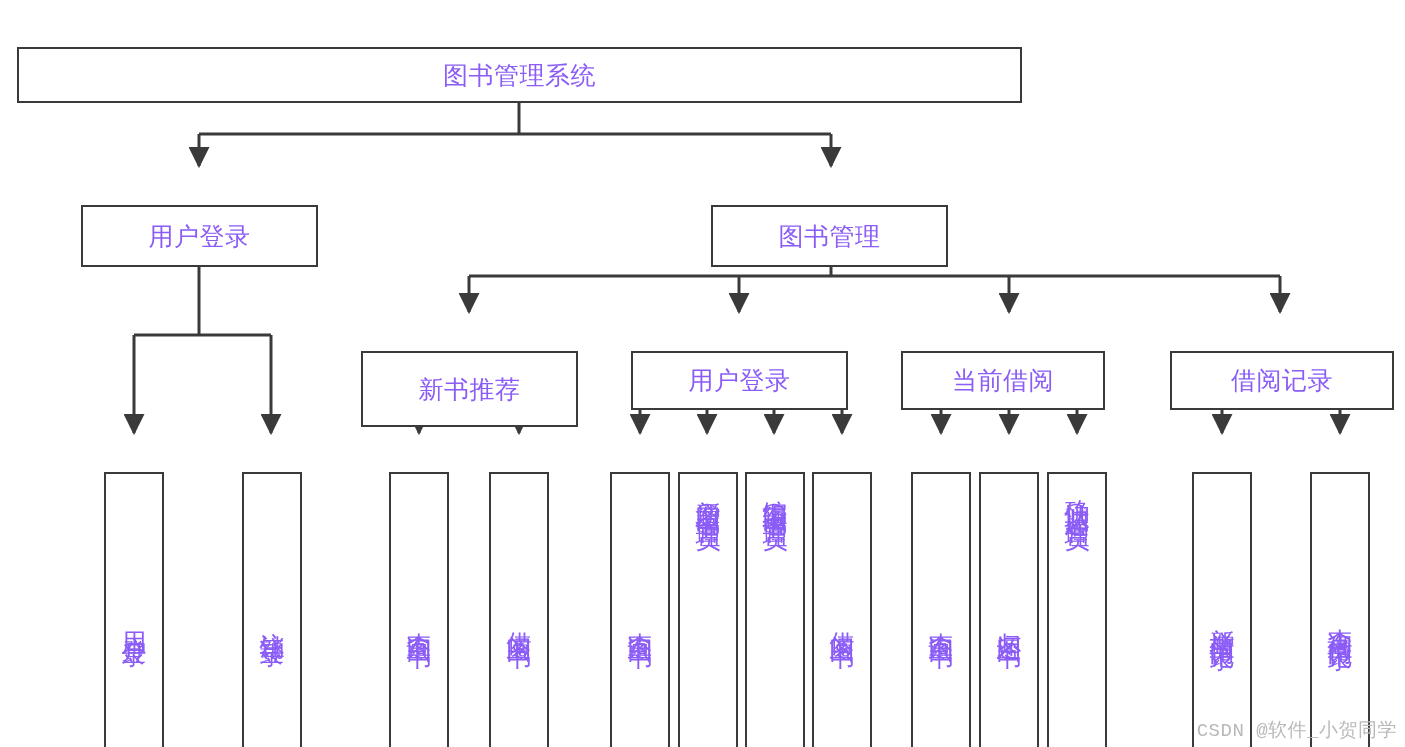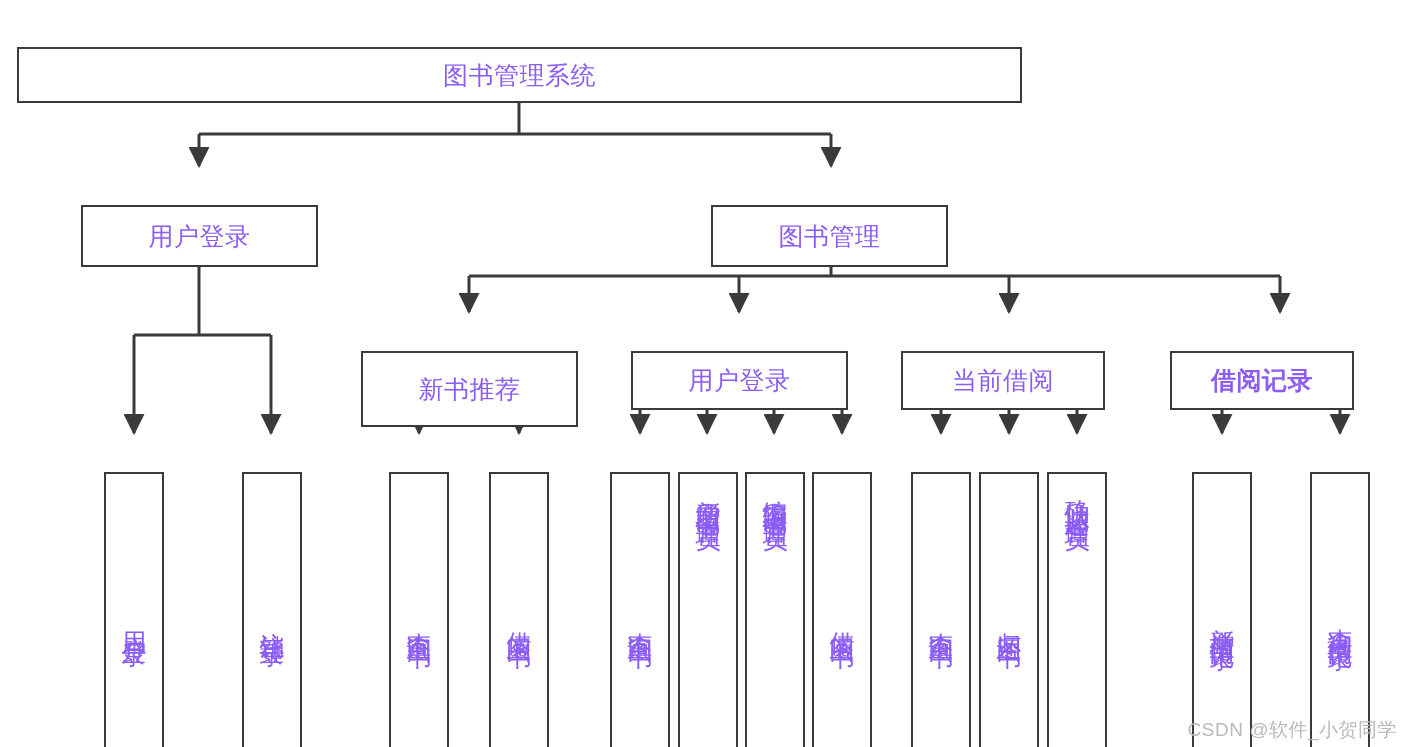--- a/index.html
+++ b/index.html
@@ -46,21 +46,21 @@
 
   .watermark{
     position:absolute;
     right:8px;
     bottom:4px;
     font-size:19px;
     color:#b9b9b9;
     letter-spacing:0.5px;
     z-index:3;
     white-space:nowrap;
-    font-family:Liberation Sans, sans-serif;
+    font-family:Liberation Mono, monospace;
   }
 </style>
 </head>
 <body>
 
 <div id="stage">
 
   <svg id="edges" viewBox="0 0 1405 747" width="1405" height="747" xmlns="http://www.w3.org/2000/svg">
     <defs>
       <marker id="arrow" viewBox="0 0 10 10" refX="9" refY="5" markerWidth="7" markerHeight="7" orient="auto-start-reverse">
@@ -124,21 +124,21 @@
 
   <div class="node h-node" style="left:361px;top:316px;width:217px;height:76px;">
     <span class="lbl">新书推荐</span>
   </div>
   <div class="node h-node" style="left:631px;top:316px;width:217px;height:59px;">
     <span class="lbl">用户登录</span>
   </div>
   <div class="node h-node" style="left:901px;top:316px;width:204px;height:59px;">
     <span class="lbl">当前借阅</span>
   </div>
-  <div class="node h-node" style="left:1170px;top:316px;width:184px;height:59px;font-weight:bold;">
+  <div class="node h-node" style="left:1170px;top:316px;width:224px;height:59px;">
     <span class="lbl">借阅记录</span>
   </div>
 
   <div class="node v-node center" style="left:104px;top:437px;width:60px;height:296px;">
     <span class="lbl">用户登录</span>
   </div>
   <div class="node v-node center" style="left:242px;top:437px;width:60px;height:296px;">
     <span class="lbl">注销登录</span>
   </div>
 

